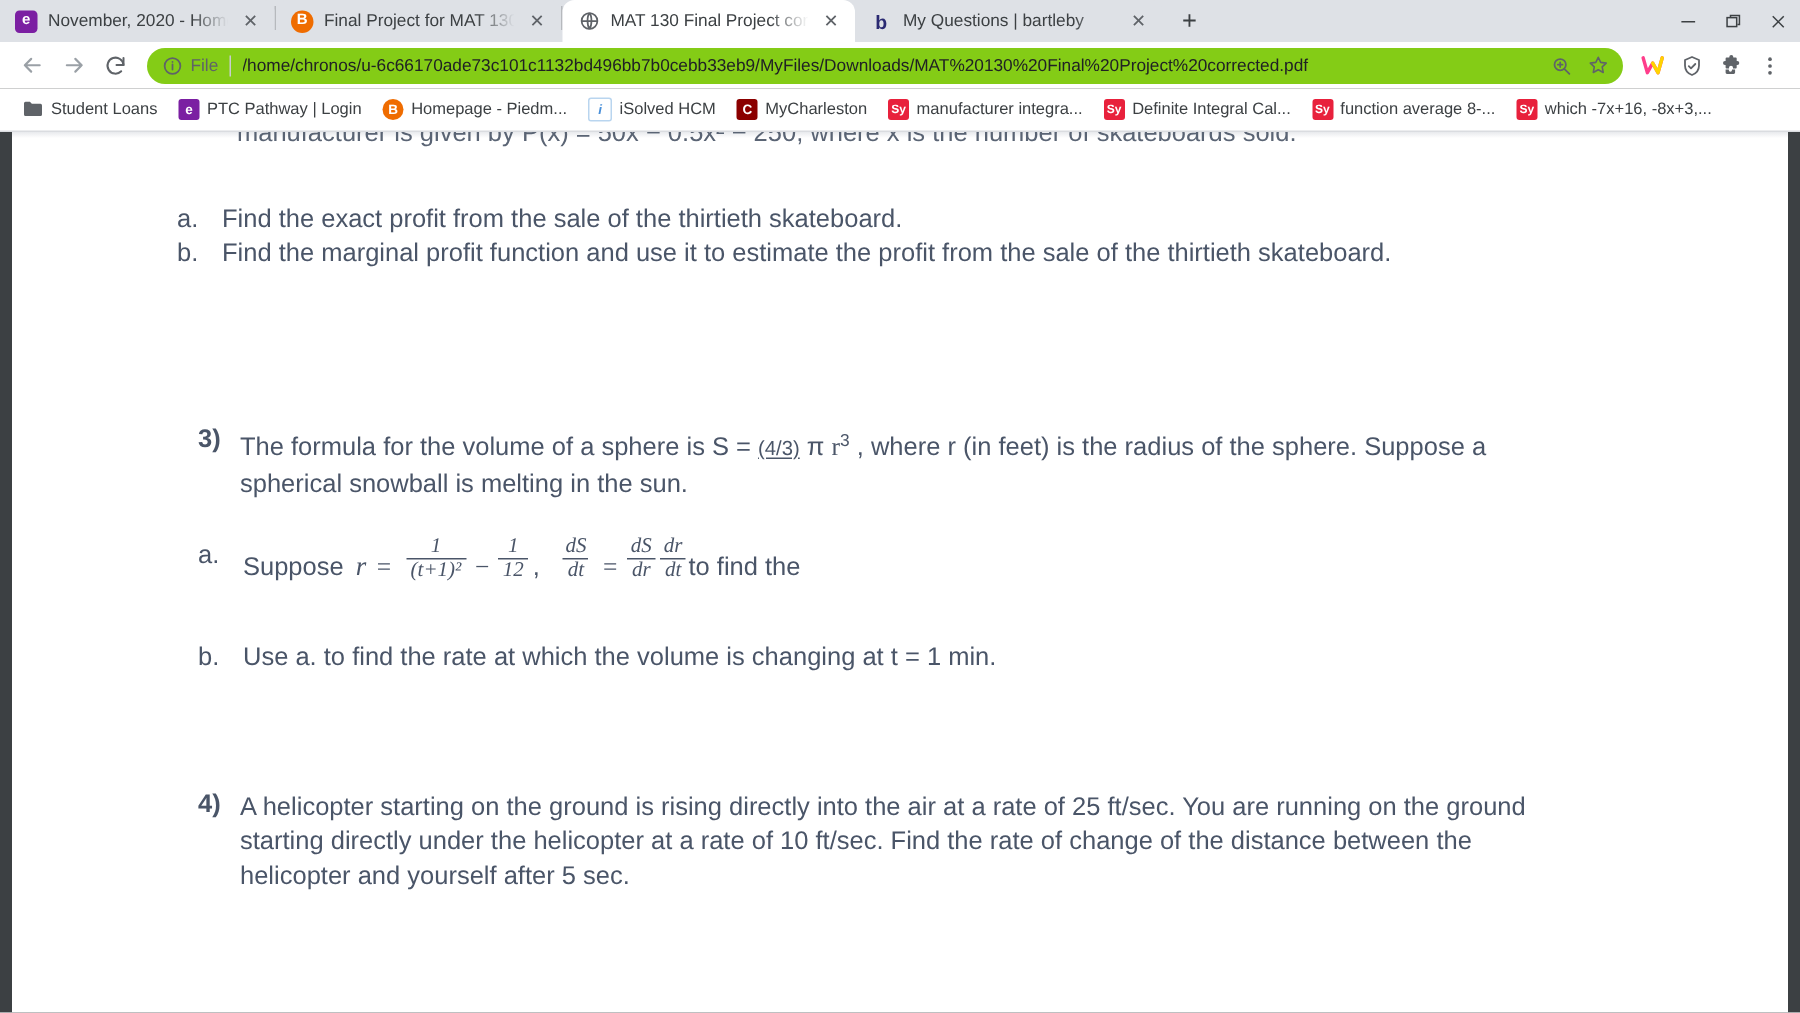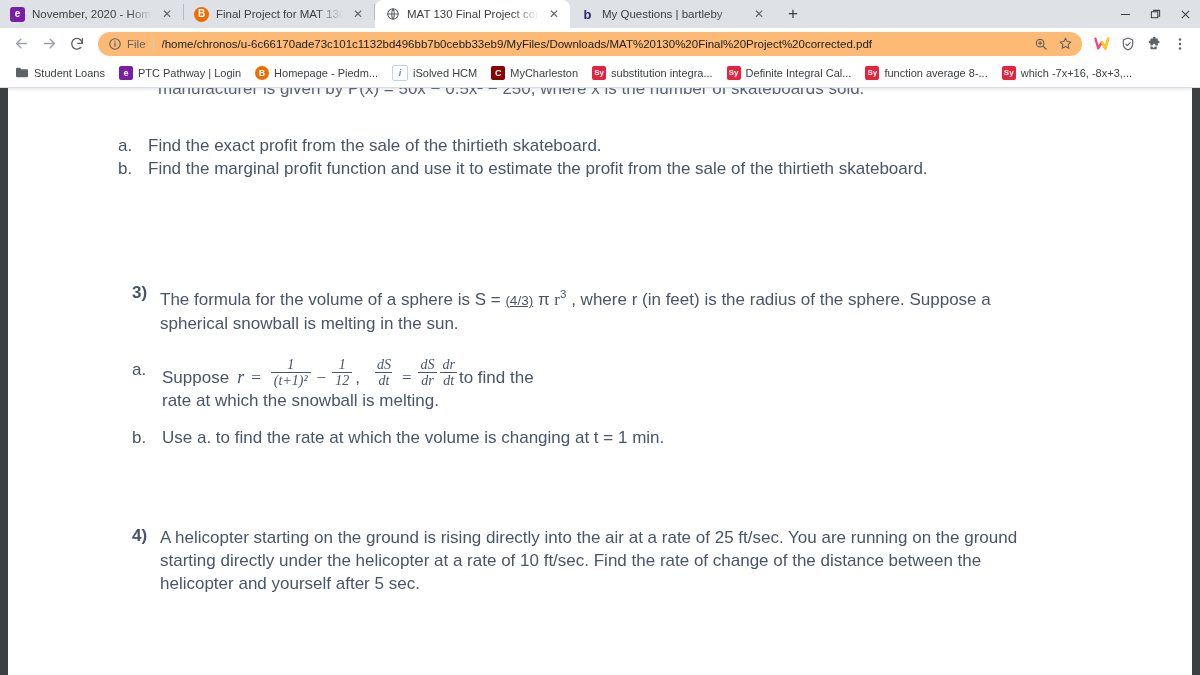--- a/index.html
+++ b/index.html
@@ -96,21 +96,21 @@
     gap: 2px;
   }
   .navbtn {
     width: 26px; height: 26px; flex: 0 0 26px;
     display: flex; align-items: center; justify-content: center;
     color: #5f6368;
   }
   .omnibox {
     flex: 1 1 auto;
     height: 24px;
-    background: #fdba74;
+    background: #84cc16;
     border-radius: 13px;
     display: flex;
     align-items: center;
     padding: 0 6px 0 10px;
     margin: 0 6px;
     min-width: 0;
   }
   .omni-info { width: 14px; height: 14px; flex: 0 0 14px; margin-right: 5px; color: #5f6368; }
   .omni-scheme {
     font-size: 11.5px; color: #5f6368; flex: 0 0 auto;
@@ -391,21 +391,21 @@
       <span class="bmlabel">iSolved HCM</span>
     </div>
 
     <div class="bm">
       <span class="bmicon" style="background:#8b0000">C</span>
       <span class="bmlabel">MyCharleston</span>
     </div>
 
     <div class="bm">
       <span class="bmicon" style="background:#e8213c;font-size:8px">Sy</span>
-      <span class="bmlabel">substitution integra...</span>
+      <span class="bmlabel">manufacturer integra...</span>
     </div>
 
     <div class="bm">
       <span class="bmicon" style="background:#e8213c;font-size:8px">Sy</span>
       <span class="bmlabel">Definite Integral Cal...</span>
     </div>
 
     <div class="bm">
       <span class="bmicon" style="background:#e8213c;font-size:8px">Sy</span>
       <span class="bmlabel">function average 8-...</span>
@@ -470,24 +470,20 @@
                 <span class="num">dS</span>
                 <span class="den">dr</span>
               </span>
               <span class="frac tight">
                 <span class="num">dr</span>
                 <span class="den">dt</span>
               </span>
               <span style="margin-left:0;">to find the</span>
             </div>
           </div>
-          <div style="display:flex;">
-            <span style="flex:0 0 30px;"></span>
-            <span style="flex:1 1 auto;">rate at which the snowball is melting.</span>
-          </div>
         </div>
 
         <div class="qbody" style="left:124px; top:338px; width:900px;">
           <div style="display:flex;">
             <span style="flex:0 0 30px;">b.</span>
             <span style="flex:1 1 auto;">Use a. to find the rate at which the volume is changing at t = 1 min.</span>
           </div>
         </div>
 
         <div class="qnum" style="left:124px; top:438px;">4)</div>

